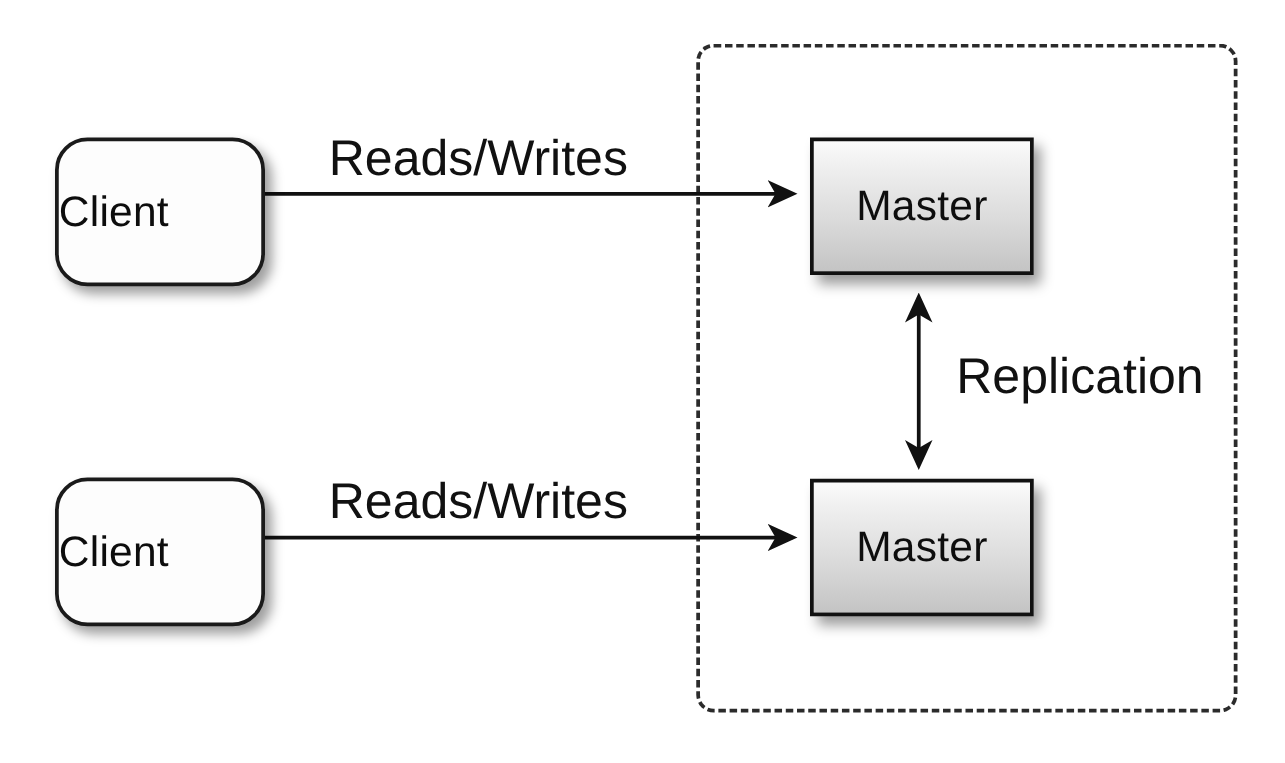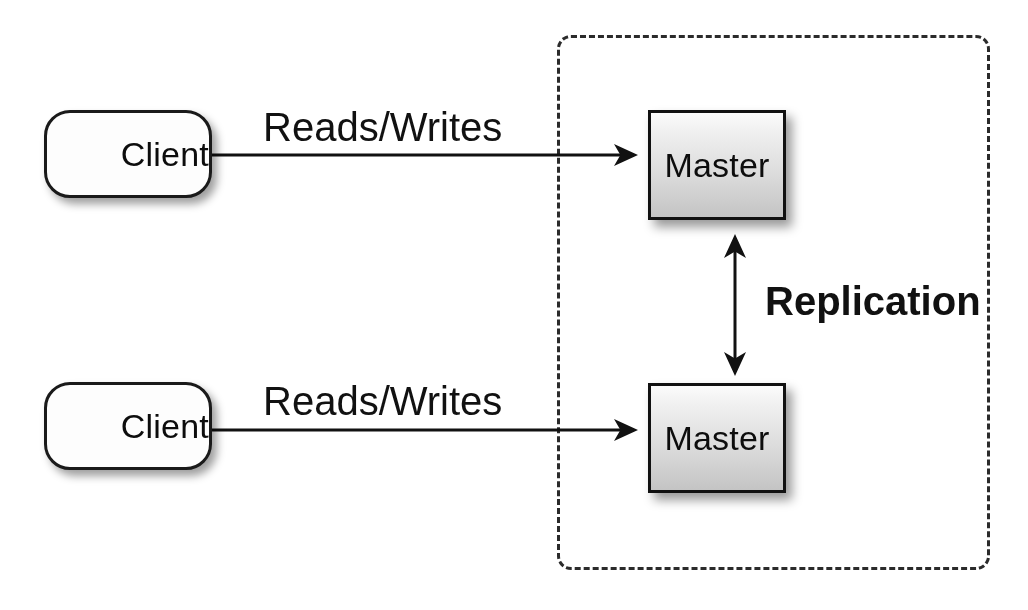--- a/index.html
+++ b/index.html
@@ -28,43 +28,43 @@
     border: 3px dashed #2b2b2b;
     border-radius: 14px;
     box-sizing: border-box;
     background: transparent;
   }
 
   
   .client-node {
     position: absolute;
     width: 168px;
-    height: 88px;
+    height: 119px;
     border: 3px solid #1a1a1a;
     border-radius: 26px;
     background: #fdfdfd;
     box-sizing: border-box;
     display: flex;
     align-items: center;
-    justify-content: flex-end;
+    justify-content: flex-start;
     box-shadow: 5px 6px 9px rgba(0,0,0,0.38);
   }
   .client-node .node-label {
     font-size: 34px;
     color: #0d0d0d;
     letter-spacing: 0.2px;
     line-height: 1;
   }
   #client-top  { left: 44px; top: 110px; }
   #client-bottom { left: 44px; top: 382px; }
 
   
   .master-node {
     position: absolute;
-    width: 138px;
+    width: 179px;
     height: 110px;
     border: 3px solid #111111;
     background: linear-gradient(to bottom, #fbfbfb 0%, #f0f0f0 18%, #dcdcdc 58%, #c4c4c4 100%);
     box-sizing: border-box;
     display: flex;
     align-items: center;
     justify-content: center;
     box-shadow: 6px 7px 10px rgba(0,0,0,0.40);
   }
   .master-node .node-label {
@@ -79,21 +79,21 @@
   
   .edge-label {
     position: absolute;
     font-size: 40px;
     color: #111111;
     white-space: nowrap;
     line-height: 1;
   }
   #label-rw-top    { left: 263px; top: 107px; }
   #label-rw-bottom { left: 263px; top: 381px; }
-  #label-replication { left: 765px; top: 281px; font-weight: bold; }
+  #label-replication { left: 765px; top: 281px; }
 
   
   .edge-layer {
     position: absolute;
     left: 0;
     top: 0;
     width: 1028px;
     height: 610px;
     pointer-events: none;
   }

